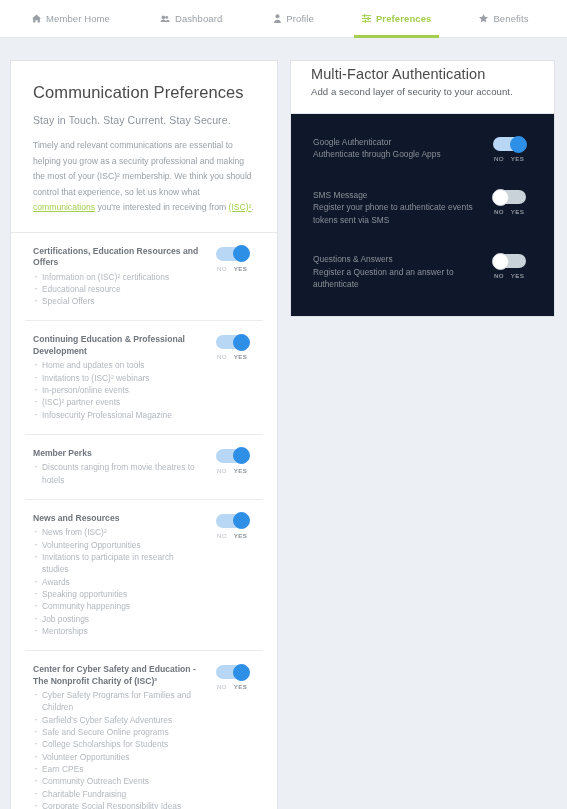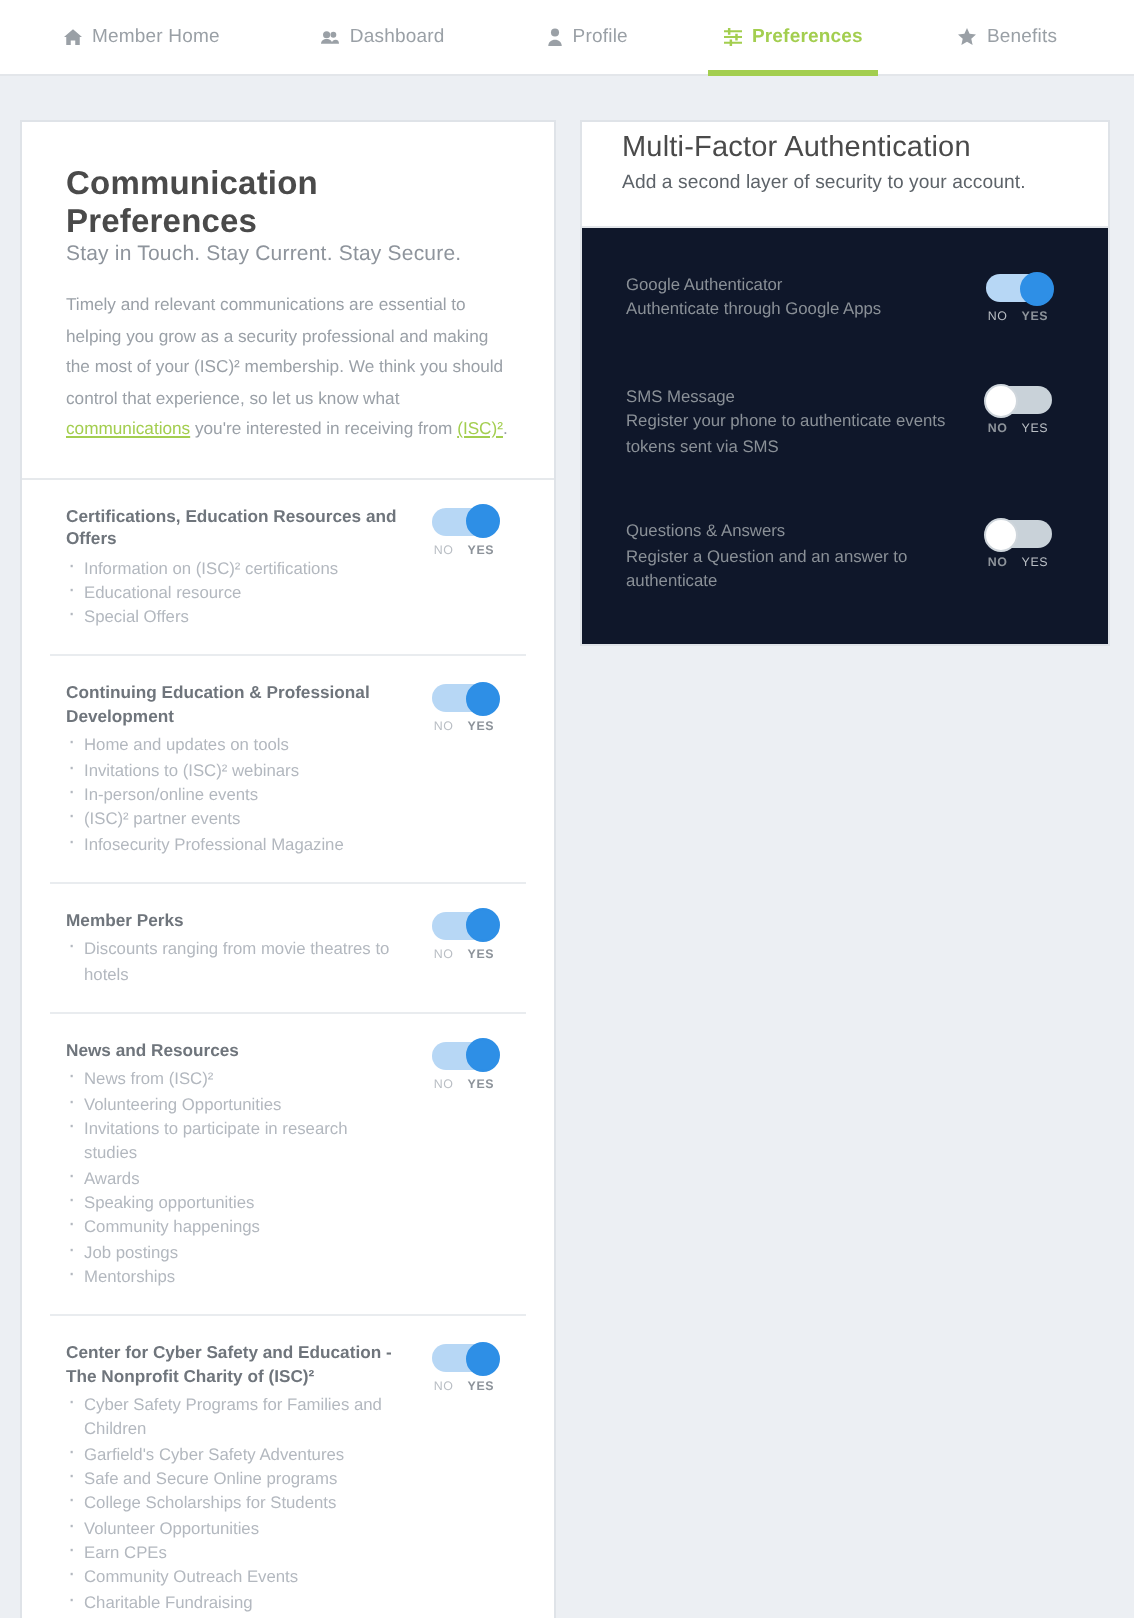--- a/index.html
+++ b/index.html
@@ -65,23 +65,24 @@
     background: #ffffff;
     border: 1px solid #dfe3e8;
   }
   .panel-left { width: 268px; }
   .panel-right { width: 265px; }
 
   
   .left-head { padding: 22px 22px 16px 22px; }
   h1.comm-title {
     font-size: 16.5px;
-    font-weight: bold;
+    font-weight: normal;
     color: #4a4a4a;
     letter-spacing: 0.1px;
+    margin-bottom: 12px;
   }
   .comm-tagline {
     font-size: 10.5px;
     color: #8e949c;
     margin-bottom: 12px;
     letter-spacing: 0.1px;
   }
   .comm-intro {
     font-size: 8.6px;
     line-height: 15.5px;
@@ -183,21 +184,21 @@
   .mfa-sub {
     font-size: 9.6px;
     color: #5d6369;
     letter-spacing: 0.05px;
   }
   .mfa-body { background: #0f172a; padding: 10px 12px 14px 12px; }
   .mfa-row {
     display: flex;
     align-items: flex-start;
     padding: 12px 10px;
-    border-top: 6px solid #0f172a;
+    border-top: 3px solid #0f172a;
   }
   .mfa-row:first-child { border-top: none; }
   .mfa-texts { flex: 1; padding-right: 6px; }
   .mfa-name {
     font-size: 8.4px;
     color: #8a9097;
     line-height: 12.4px;
   }
   .mfa-desc {
     font-size: 8.4px;

